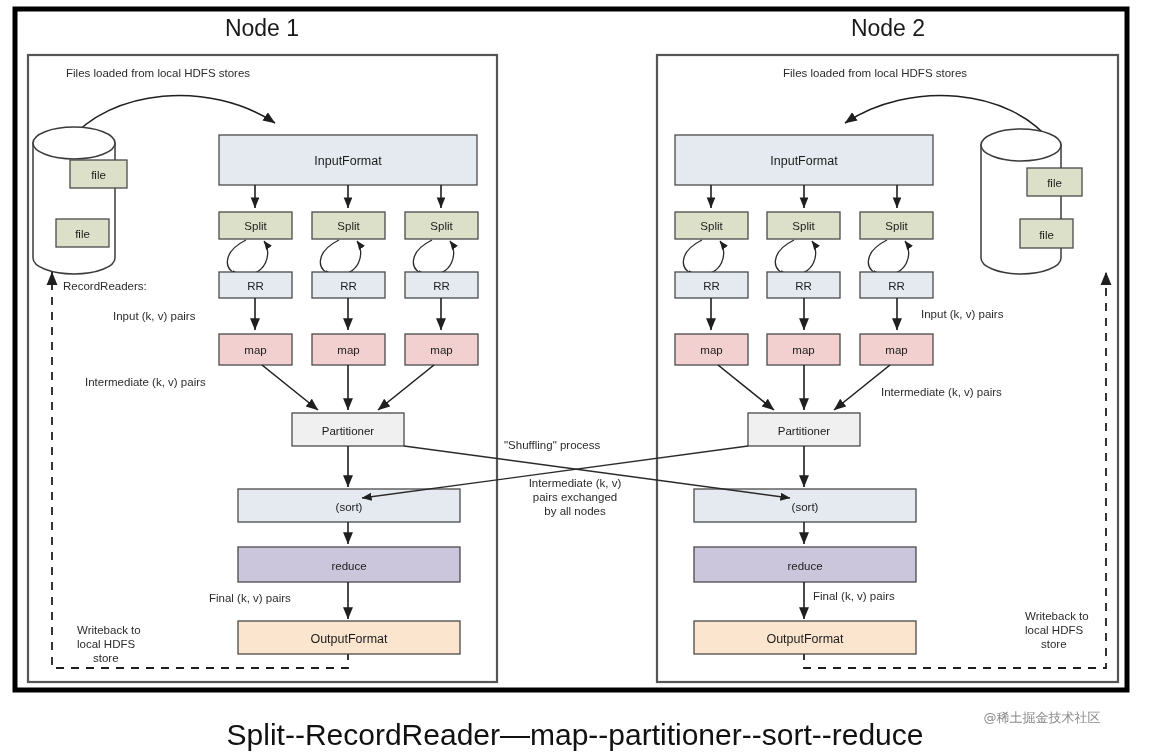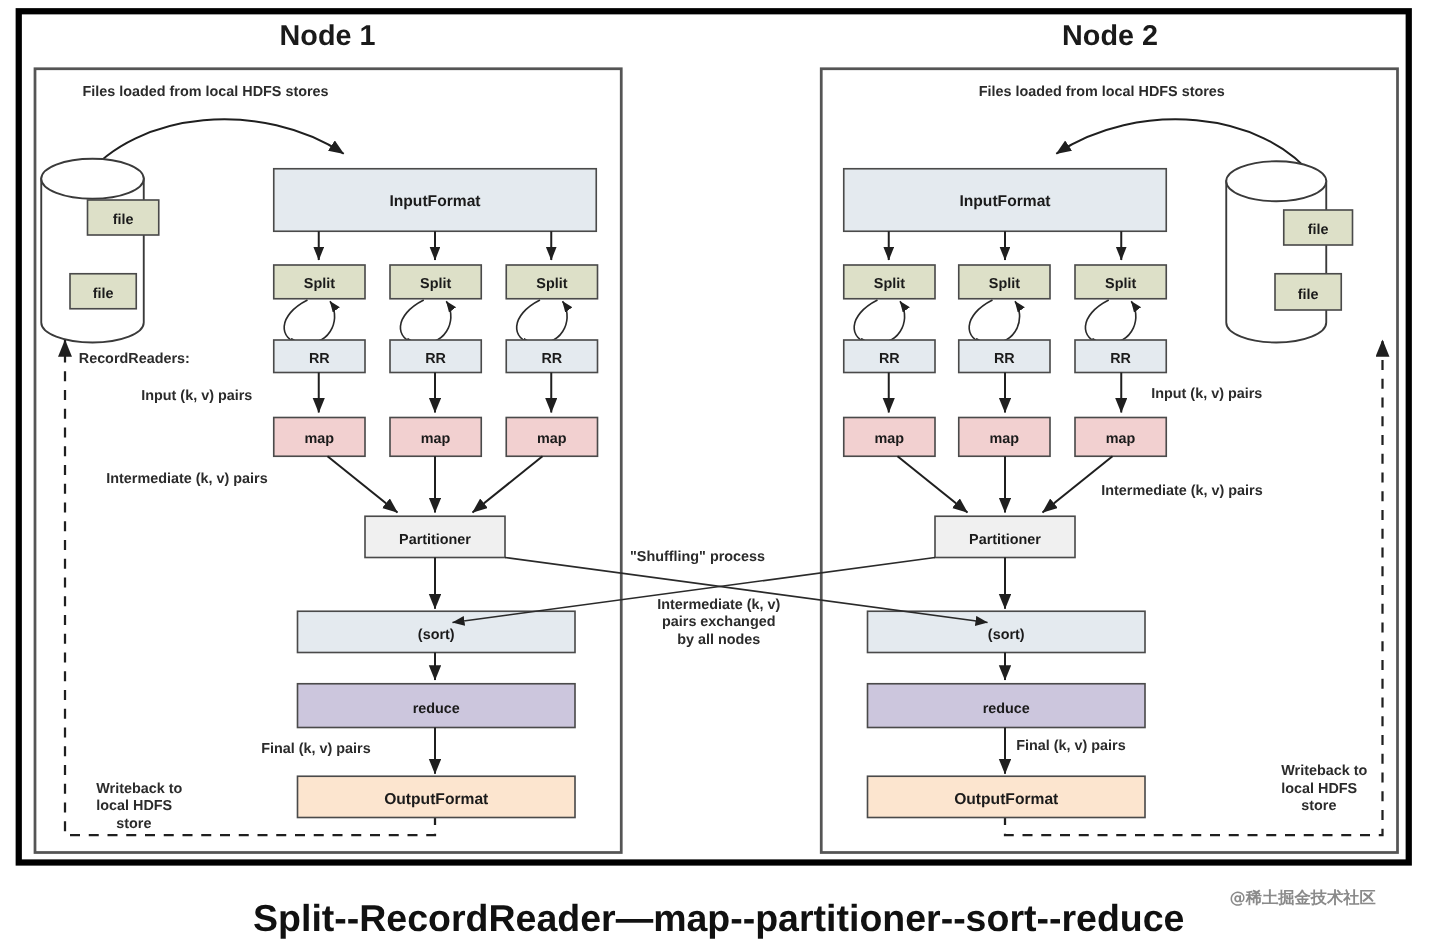--- a/index.html
+++ b/index.html
@@ -1,17 +1,17 @@
 <!DOCTYPE html>
 <html><head>
 <meta charset="utf-8">
 <style>
   html,body{margin:0;padding:0;background:#ffffff;}
   body{font-family:"Liberation Sans","DejaVu Sans",sans-serif;}
-  #stage{position:relative;width:1150px;height:756px;background:#ffffff;overflow:hidden;font-weight:bold;}
+  #stage{position:relative;width:1150px;height:756px;background:#ffffff;overflow:hidden;}
   svg#diagram{position:absolute;left:0;top:0;width:1150px;height:756px;}
   .node-title{font-size:23px;fill:#1a1a1a;font-family:"Liberation Sans","DejaVu Sans",sans-serif;}
   .boxlabel{font-size:12.5px;fill:#1b1b1b;font-family:"Liberation Sans","DejaVu Sans",sans-serif;}
   .boxlabel-sm{font-size:11.5px;fill:#1b1b1b;font-family:"Liberation Sans","DejaVu Sans",sans-serif;}
   .annot{font-size:11.5px;fill:#2b2b2b;font-family:"Liberation Sans","DejaVu Sans",sans-serif;}
   .caption{font-size:30px;fill:#111111;font-family:"Liberation Sans","DejaVu Sans",sans-serif;}
   .wm{font-size:13px;fill:#8a8a8a;font-family:"DejaVu Sans",sans-serif;}
   .ln{stroke:#1f1f1f;stroke-width:1.6;fill:none;}
   .ln-thin{stroke:#2a2a2a;stroke-width:1.3;fill:none;}
   .dash{stroke:#1f1f1f;stroke-width:1.8;fill:none;stroke-dasharray:8 7;}

